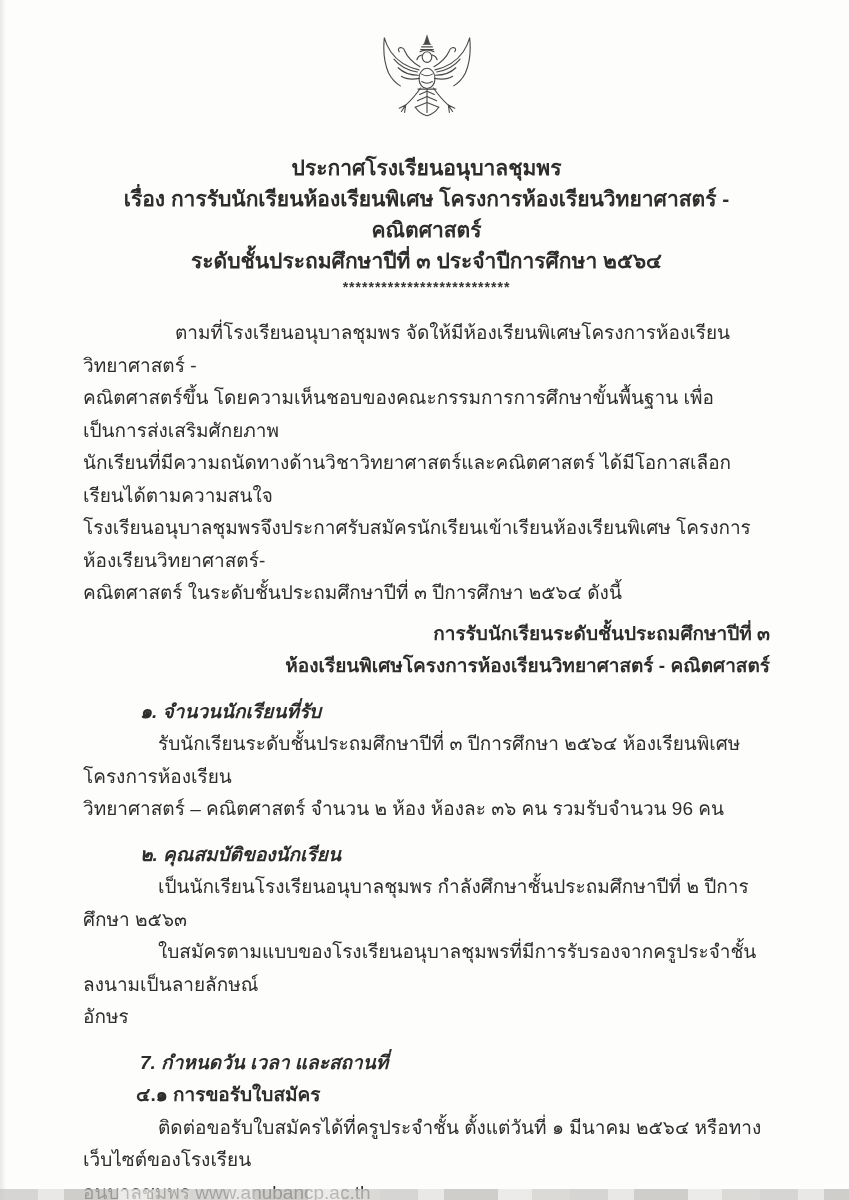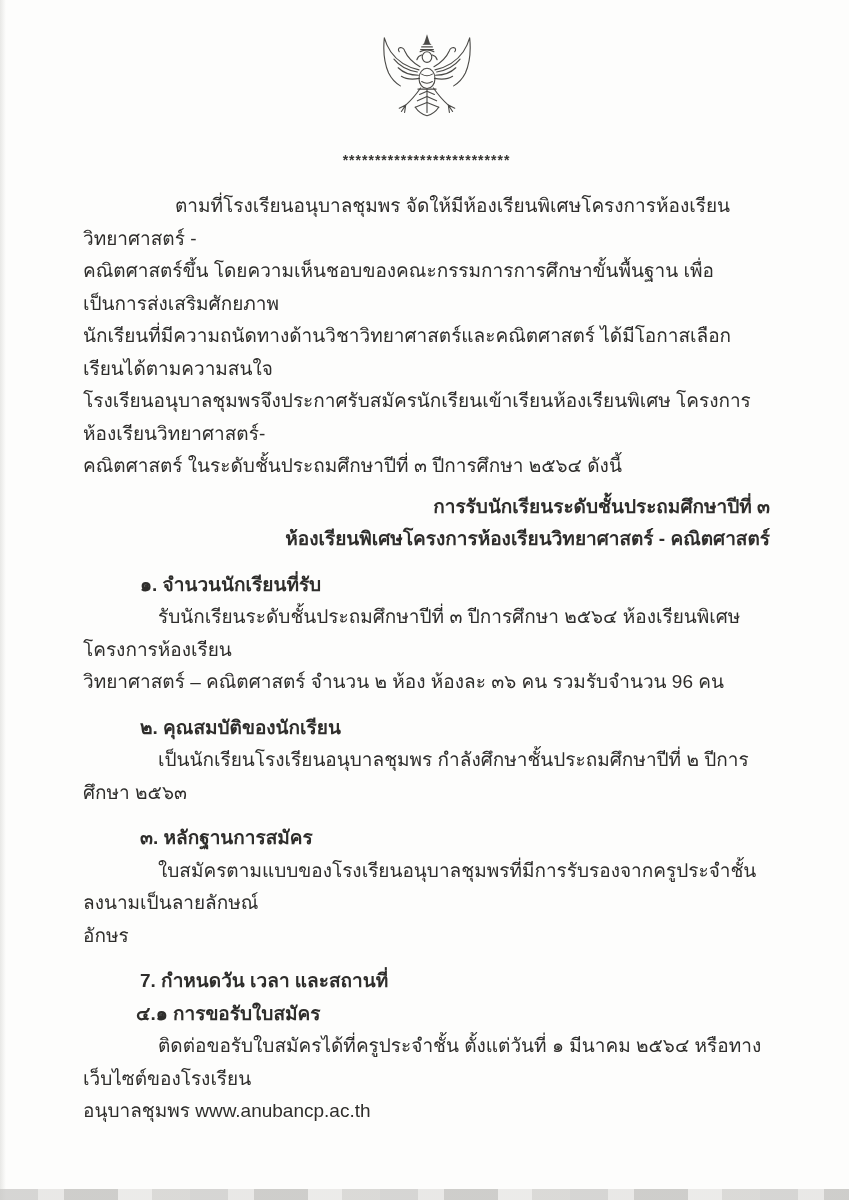--- a/index.html
+++ b/index.html
@@ -17,21 +17,21 @@
     background:linear-gradient(90deg,#e8e8e6,rgba(255,255,255,0));
   }
   .content{padding:0 79px 0 83px;}
   .emblem-wrap{width:120px;margin:32px auto 4px auto;text-align:center;}
   .title-block{text-align:center;font-weight:bold;font-size:21px;line-height:31px;}
   .separator{text-align:center;font-weight:bold;font-size:14px;letter-spacing:1px;margin-top:3px;color:#353431;}
   .bodytext{font-size:19px;line-height:32.5px;}
   .pre{white-space:pre-line;}
   .intro{margin-top:22px;text-indent:92px;}
   .section-heading{font-weight:bold;margin-top:8px;text-align:right;}
-  .item-heading{font-weight:bold;margin-left:57px;margin-top:13px;}
+  .item-heading{font-weight:bold;margin-left:57px;margin-top:13px;font-style:italic;}
   .sub-heading{font-weight:bold;margin-left:53px;}
   .item-body{text-indent:75px;}
   .scan-bottom{ 
     position:absolute;left:0;right:0;bottom:0;height:11px;opacity:.75;
     background:
       repeating-linear-gradient(90deg,#c9c8c6 0 38px,#e2e1df 38px 64px,#bfbebb 64px 118px,#e6e5e3 118px 152px,#cfcecb 152px 190px);
   }
 </style>
 </head>
 <body>
@@ -59,39 +59,43 @@
           <path d="M110 107 V151"></path>
           <path d="M96 117 L110 111 L124 117 M92 129 L110 121 L128 129 M88 141 L110 132 L132 141"></path>
           <path d="M88 141 Q96 153 110 157 Q124 153 132 141"></path>
           <path d="M98 105 Q84 125 70 137 M122 105 Q136 125 150 137"></path>
           <path d="M70 137 l-12 6 M70 137 l-8 12 M70 137 l-2 14"></path>
           <path d="M150 137 l12 6 M150 137 l8 12 M150 137 l2 14"></path>
         </g>
       </svg>
     </div>
 
+    <div class="title-block">
+      <div>ประกาศโรงเรียนอนุบาลชุมพร</div>
+      <div>เรื่อง การรับนักเรียนห้องเรียนพิเศษ  โครงการห้องเรียนวิทยาศาสตร์ - คณิตศาสตร์</div>
+      <div>ระดับชั้นประถมศึกษาปีที่ ๓ ประจำปีการศึกษา ๒๕๖๔</div>
+    </div>
     <div class="separator">**************************</div>
 
     <div class="bodytext pre intro">ตามที่โรงเรียนอนุบาลชุมพร จัดให้มีห้องเรียนพิเศษโครงการห้องเรียนวิทยาศาสตร์ -
 คณิตศาสตร์ขึ้น โดยความเห็นชอบของคณะกรรมการการศึกษาขั้นพื้นฐาน เพื่อเป็นการส่งเสริมศักยภาพ
 นักเรียนที่มีความถนัดทางด้านวิชาวิทยาศาสตร์และคณิตศาสตร์ ได้มีโอกาสเลือกเรียนได้ตามความสนใจ
 โรงเรียนอนุบาลชุมพรจึงประกาศรับสมัครนักเรียนเข้าเรียนห้องเรียนพิเศษ โครงการห้องเรียนวิทยาศาสตร์-
 คณิตศาสตร์ ในระดับชั้นประถมศึกษาปีที่ ๓ ปีการศึกษา ๒๕๖๔ ดังนี้</div>
 
     <div class="bodytext section-heading pre">การรับนักเรียนระดับชั้นประถมศึกษาปีที่ ๓
 ห้องเรียนพิเศษโครงการห้องเรียนวิทยาศาสตร์ - คณิตศาสตร์</div>
 
     <div class="bodytext item-heading">๑. จำนวนนักเรียนที่รับ</div>
     <div class="bodytext pre item-body">รับนักเรียนระดับชั้นประถมศึกษาปีที่ ๓ ปีการศึกษา ๒๕๖๔ ห้องเรียนพิเศษ โครงการห้องเรียน
 วิทยาศาสตร์ – คณิตศาสตร์  จำนวน ๒ ห้อง ห้องละ ๓๖ คน  รวมรับจำนวน 96 คน</div>
 
     <div class="bodytext item-heading">๒. คุณสมบัติของนักเรียน</div>
     <div class="bodytext pre item-body">เป็นนักเรียนโรงเรียนอนุบาลชุมพร กำลังศึกษาชั้นประถมศึกษาปีที่ ๒ ปีการศึกษา ๒๕๖๓</div>
 
-    <div class="bodytext item-heading">๓. หลักฐานการสมัคร</div>
     <div class="bodytext pre item-body">ใบสมัครตามแบบของโรงเรียนอนุบาลชุมพรที่มีการรับรองจากครูประจำชั้นลงนามเป็นลายลักษณ์
 อักษร</div>
 
     <div class="bodytext item-heading">7. กำหนดวัน เวลา และสถานที่</div>
 
     <div class="bodytext sub-heading">๔.๑ การขอรับใบสมัคร</div>
     <div class="bodytext pre item-body">ติดต่อขอรับใบสมัครได้ที่ครูประจำชั้น ตั้งแต่วันที่ ๑ มีนาคม ๒๕๖๔ หรือทางเว็บไซต์ของโรงเรียน
 อนุบาลชุมพร www.anubancp.ac.th</div>
 
   </div>

